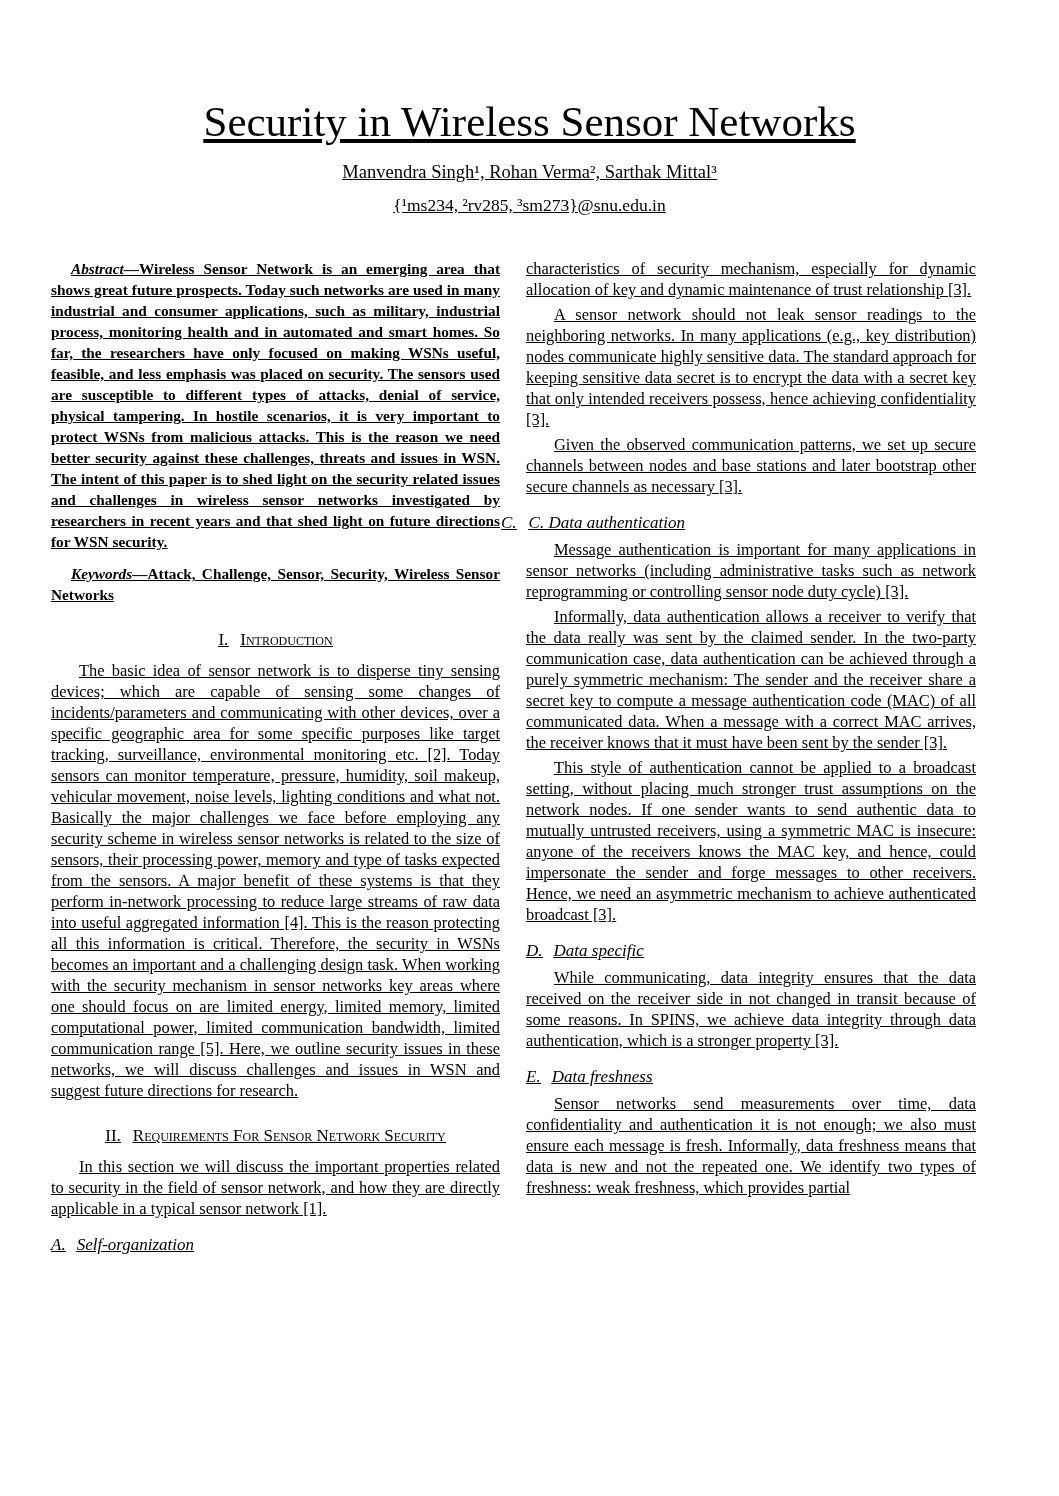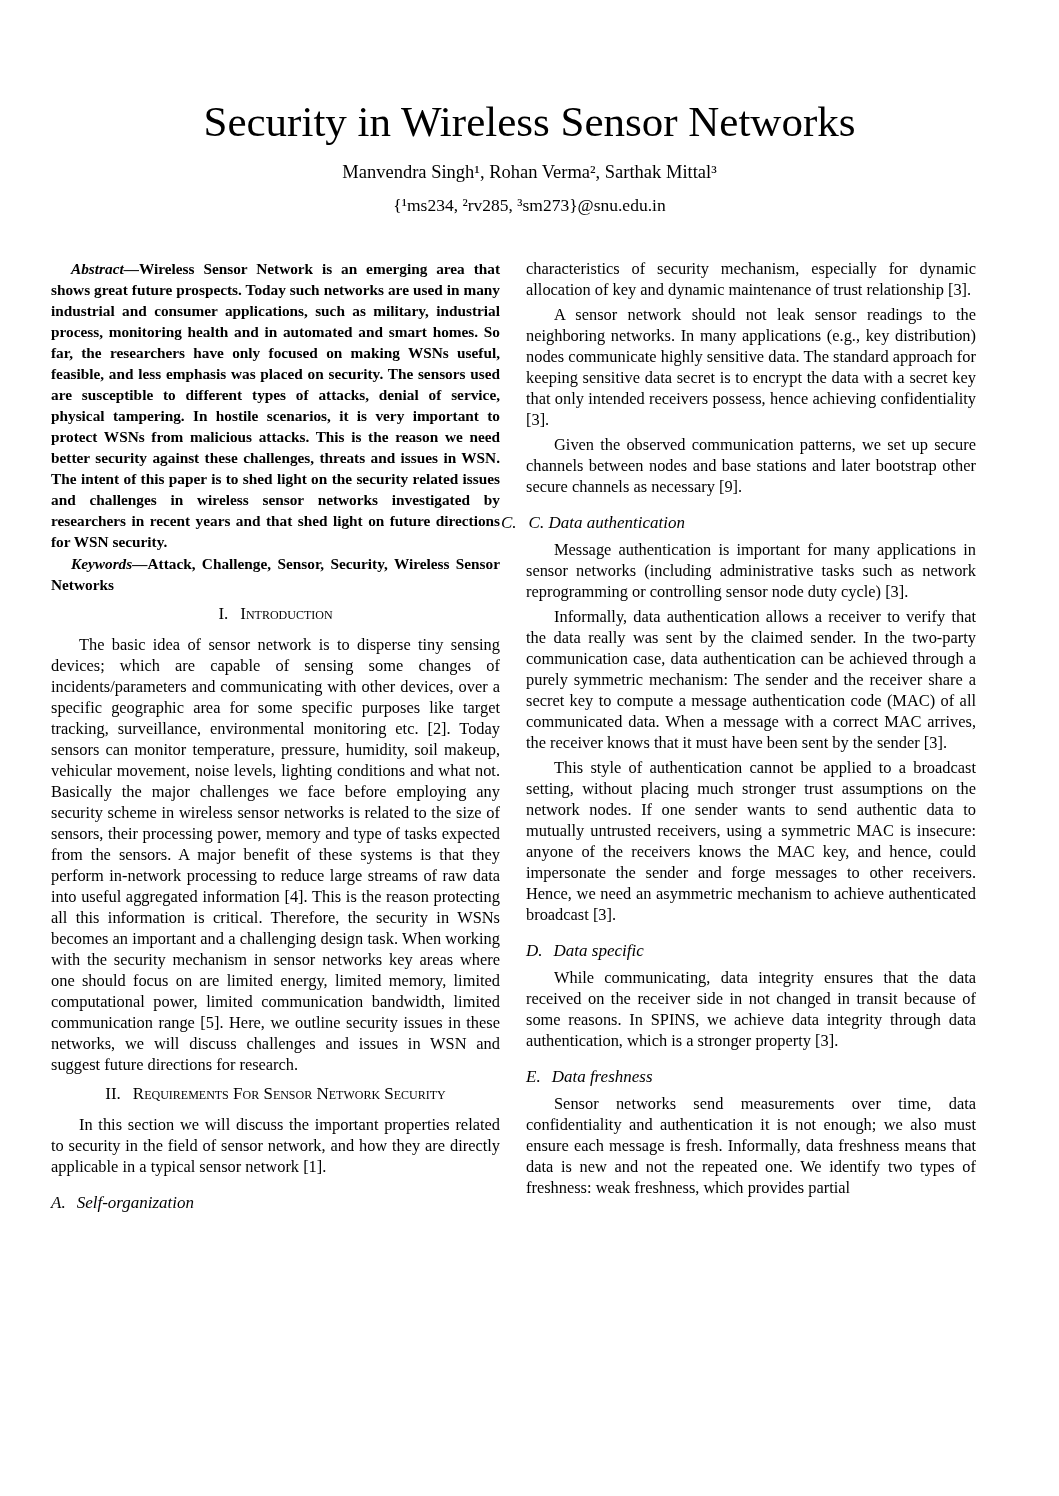--- a/index.html
+++ b/index.html
@@ -1,15 +1,15 @@
 <!DOCTYPE html>
 <html><head>
 <meta charset="utf-8">
 <style>
-  * { margin: 0; padding: 0; box-sizing: border-box; }
+  * { margin: 0; padding: 0; box-sizing: border-box; text-decoration: underline; }
   html, body { background: #ffffff; }
   .page {
     position: relative;
     width: 1059px;
     height: 1496px;
     background: #ffffff;
     color: #000000;
     font-family: "Liberation Serif", "DejaVu Serif", serif;
     overflow: hidden;
   }
@@ -42,24 +42,24 @@
     text-align: justify;
   }
   .col-left  { left: 51px;  width: 449px; }
   .col-right { left: 526px; width: 450px; }
   p.abstract, p.keywords {
     font-size: 15.3px;
     font-weight: 700;
     line-height: 21px;
     text-indent: 20px;
   }
-  p.keywords { margin-top: 1px; }
+  p.keywords { margin-top: 11px; }
   .lead-label { font-style: italic; }
   h2.sec-heading {
-    margin-top: 8px;
+    margin-top: 24px;
     margin-bottom: 10px;
     font-size: 17px;
     font-weight: 400;
     text-align: center;
     text-indent: 0;
     line-height: 21px;
   }
   h2.sec-heading .sec-num { margin-right: 12px; }
   h2.sec-heading .sec-title { font-variant: small-caps; }
   h3.sub-heading {
@@ -112,21 +112,21 @@
 
   </section>
 
   <section class="col col-right">
 
     <p class="body">characteristics of security mechanism, especially for dynamic allocation of key and dynamic maintenance of trust relationship [3].</p>
 
 
     <p class="body indent">A sensor network should not leak sensor readings to the neighboring networks. In many applications (e.g., key distribution) nodes communicate highly sensitive data. The standard approach for keeping sensitive data secret is to encrypt the data with a secret key that only intended receivers possess, hence achieving confidentiality [3].</p>
 
-    <p class="body indent">Given the observed communication patterns, we set up secure channels between nodes and base stations and later bootstrap other secure channels as necessary [9].</p>
+    <p class="body indent">Given the observed communication patterns, we set up secure channels between nodes and base stations and later bootstrap other secure channels as necessary [3].</p>
 
     <h3 class="sub-heading hang"><span class="sub-marker">C.</span><span>C. Data authentication</span></h3>
 
     <p class="body indent">Message authentication is important for many applications in sensor networks (including administrative tasks such as network reprogramming or controlling sensor node duty cycle) [3].</p>
 
     <p class="body indent">Informally, data authentication allows a receiver to verify that the data really was sent by the claimed sender. In the two-party communication case, data authentication can be achieved through a purely symmetric mechanism: The sender and the receiver share a secret key to compute a message authentication code (MAC) of all communicated data. When a message with a correct MAC arrives, the receiver knows that it must have been sent by the sender [3].</p>
 
     <p class="body indent">This style of authentication cannot be applied to a broadcast setting, without placing much stronger trust assumptions on the network nodes. If one sender wants to send authentic data to mutually untrusted receivers, using a symmetric MAC is insecure: anyone of the receivers knows the MAC key, and hence, could impersonate the sender and forge messages to other receivers. Hence, we need an asymmetric mechanism to achieve authenticated broadcast [3].</p>
 
     <h3 class="sub-heading"><span class="sub-marker">D.</span><span>Data specific</span></h3>

